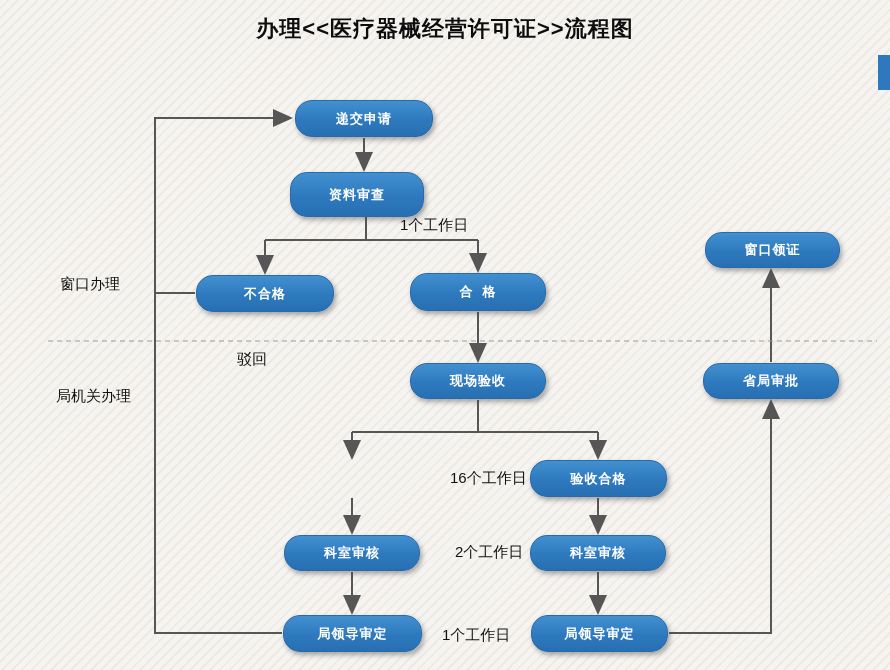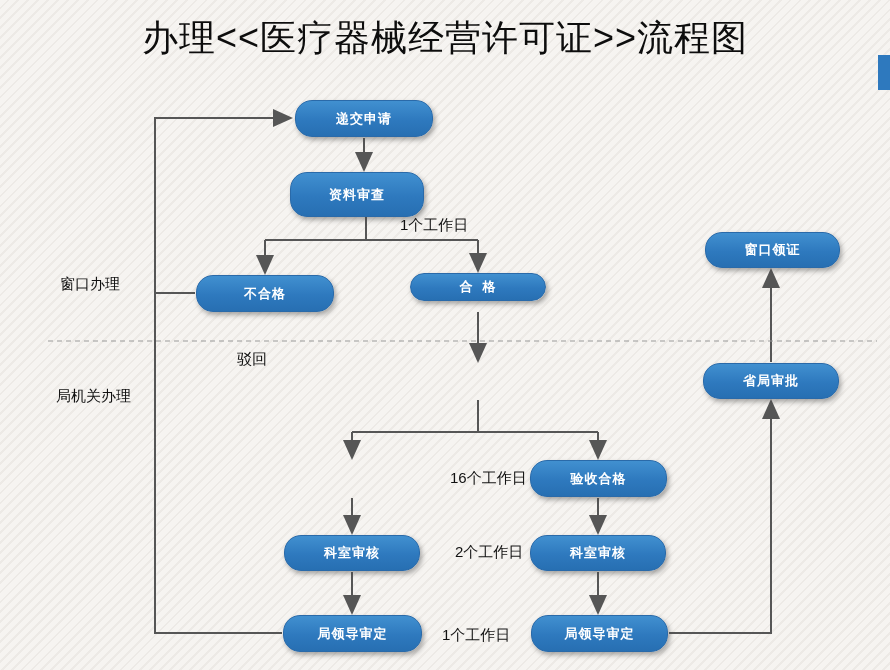--- a/index.html
+++ b/index.html
@@ -5,21 +5,21 @@
   html,body{margin:0;padding:0;}
   body{font-family:"Liberation Sans","DejaVu Sans",sans-serif;}
   .canvas{
     position:relative;
     width:890px;height:670px;
     overflow:hidden;
     background:repeating-linear-gradient(135deg,#f6f4f1 0px,#f6f4f1 5px,#edeae6 5px,#edeae6 7px);
   }
   .title{
     position:absolute;left:0;top:14px;width:890px;
-    text-align:center;font-size:36px;font-weight:normal;color:#0d0d0d;
+    text-align:center;font-size:22px;font-weight:bold;color:#0d0d0d;
     letter-spacing:1px;
   }
   .node{
     position:absolute;
     display:flex;align-items:center;justify-content:center;
     color:#ffffff;font-weight:bold;font-size:13px;letter-spacing:1px;
     background:linear-gradient(180deg,#4190d0 0%,#2e79be 55%,#276fb2 100%);
     border:1px solid #2a6aa9;
     border-radius:17px;
     box-shadow:2px 3px 5px rgba(70,70,70,0.45);
@@ -88,22 +88,23 @@
   </svg>
 
   <div class="title">办理&lt;&lt;医疗器械经营许可证&gt;&gt;流程图</div>
 
   <div class="lane-label" style="left:60px;top:275px;">窗口办理</div>
   <div class="lane-label" style="left:56px;top:387px;">局机关办理</div>
 
   <div class="node" style="left:295px;top:100px;width:138px;height:37px;">递交申请</div>
   <div class="node" style="left:290px;top:172px;width:134px;height:45px;">资料审查</div>
   <div class="node" style="left:196px;top:275px;width:138px;height:37px;">不合格</div>
-  <div class="node" style="left:410px;top:273px;width:136px;height:28px;">合  格</div>
+  <div class="node" style="left:410px;top:273px;width:136px;height:38px;">合  格</div>
   <div class="node" style="left:705px;top:232px;width:135px;height:36px;">窗口领证</div>
+  <div class="node" style="left:410px;top:363px;width:136px;height:36px;">现场验收</div>
   <div class="node" style="left:703px;top:363px;width:136px;height:36px;">省局审批</div>
   <div class="node" style="left:530px;top:460px;width:137px;height:37px;">验收合格</div>
   <div class="node" style="left:284px;top:535px;width:136px;height:36px;">科室审核</div>
   <div class="node" style="left:530px;top:535px;width:136px;height:36px;">科室审核</div>
   <div class="node" style="left:283px;top:615px;width:139px;height:37px;">局领导审定</div>
   <div class="node" style="left:531px;top:615px;width:137px;height:37px;">局领导审定</div>
 
   <div class="flow-label" style="left:400px;top:216px;">1个工作日</div>
   <div class="flow-label" style="left:237px;top:350px;">驳回</div>
   <div class="flow-label" style="left:450px;top:469px;">16个工作日</div>

